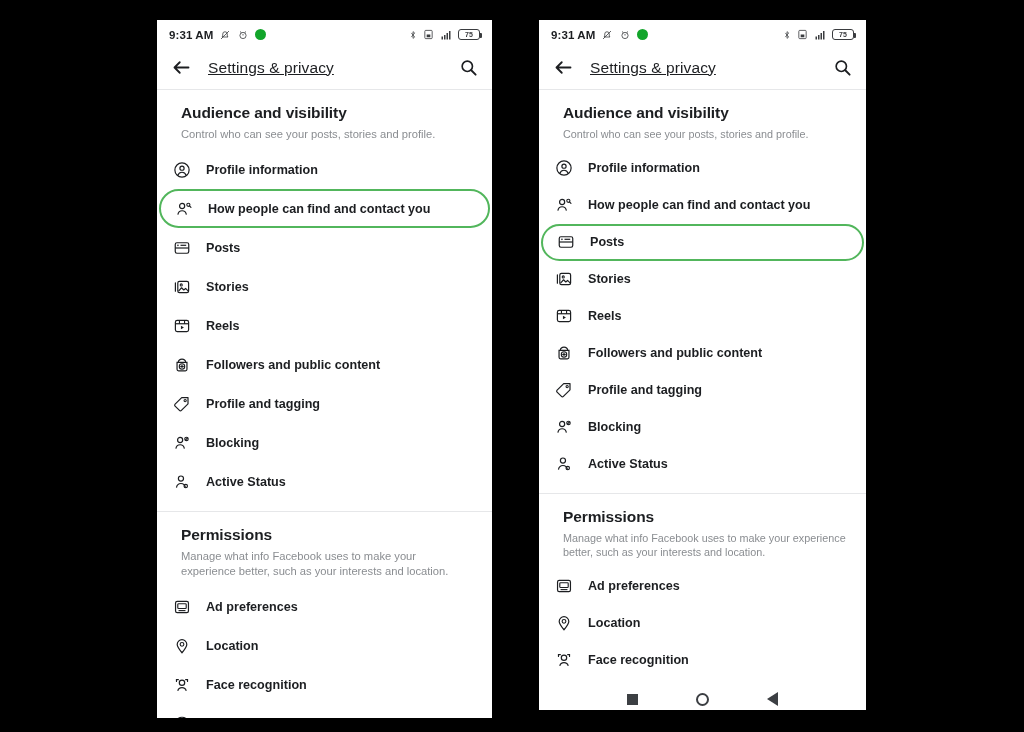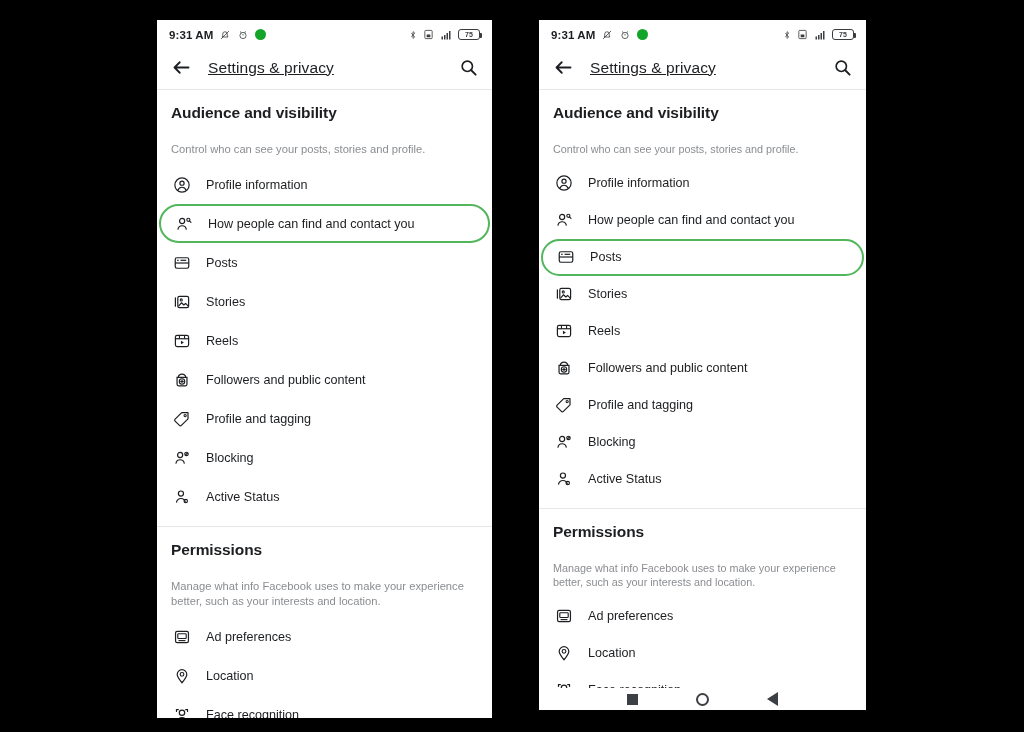--- a/index.html
+++ b/index.html
@@ -51,27 +51,27 @@
   .appbar-title {
     font-size: 15.5px; color: #1c1e21; margin-left: 16px; flex: 1;
     letter-spacing: .1px;
     text-decoration: underline;
   }
   .icon-btn { display: flex; align-items: center; justify-content: center; cursor: pointer; }
 
   
   .content { padding: 0; }
   .section { padding: 0 0 0 0; }
-  .section-head { padding: 14px 14px 0 14px; }
+  .section-head { padding: 14px 14px 0 24px; }
   .section-title { font-size: 15.5px; font-weight: bold; color: #1c1e21; letter-spacing: -.1px; }
   .section-sub {
-    font-size: 11.2px; color: #8a8d91; margin-top: 20px; line-height: 1.35;
+    font-size: 11.2px; color: #8a8d91; margin-top: 5px; line-height: 1.35;
     padding-right: 6px;
   }
-  .list { margin-top: 8px; }
+  .list { margin-top: 8px; font-weight: bold; }
   .row {
     display: flex; align-items: center;
     padding: 0 14px;
     height: 39px;
     cursor: pointer;
     position: relative;
   }
   .row .ricon { width: 22px; display: flex; align-items: center; justify-content: center; flex: 0 0 22px; }
   .row .rlabel { font-size: 12.6px; color: #1c1e21; margin-left: 13px; white-space: nowrap; }
   .row.highlight {

